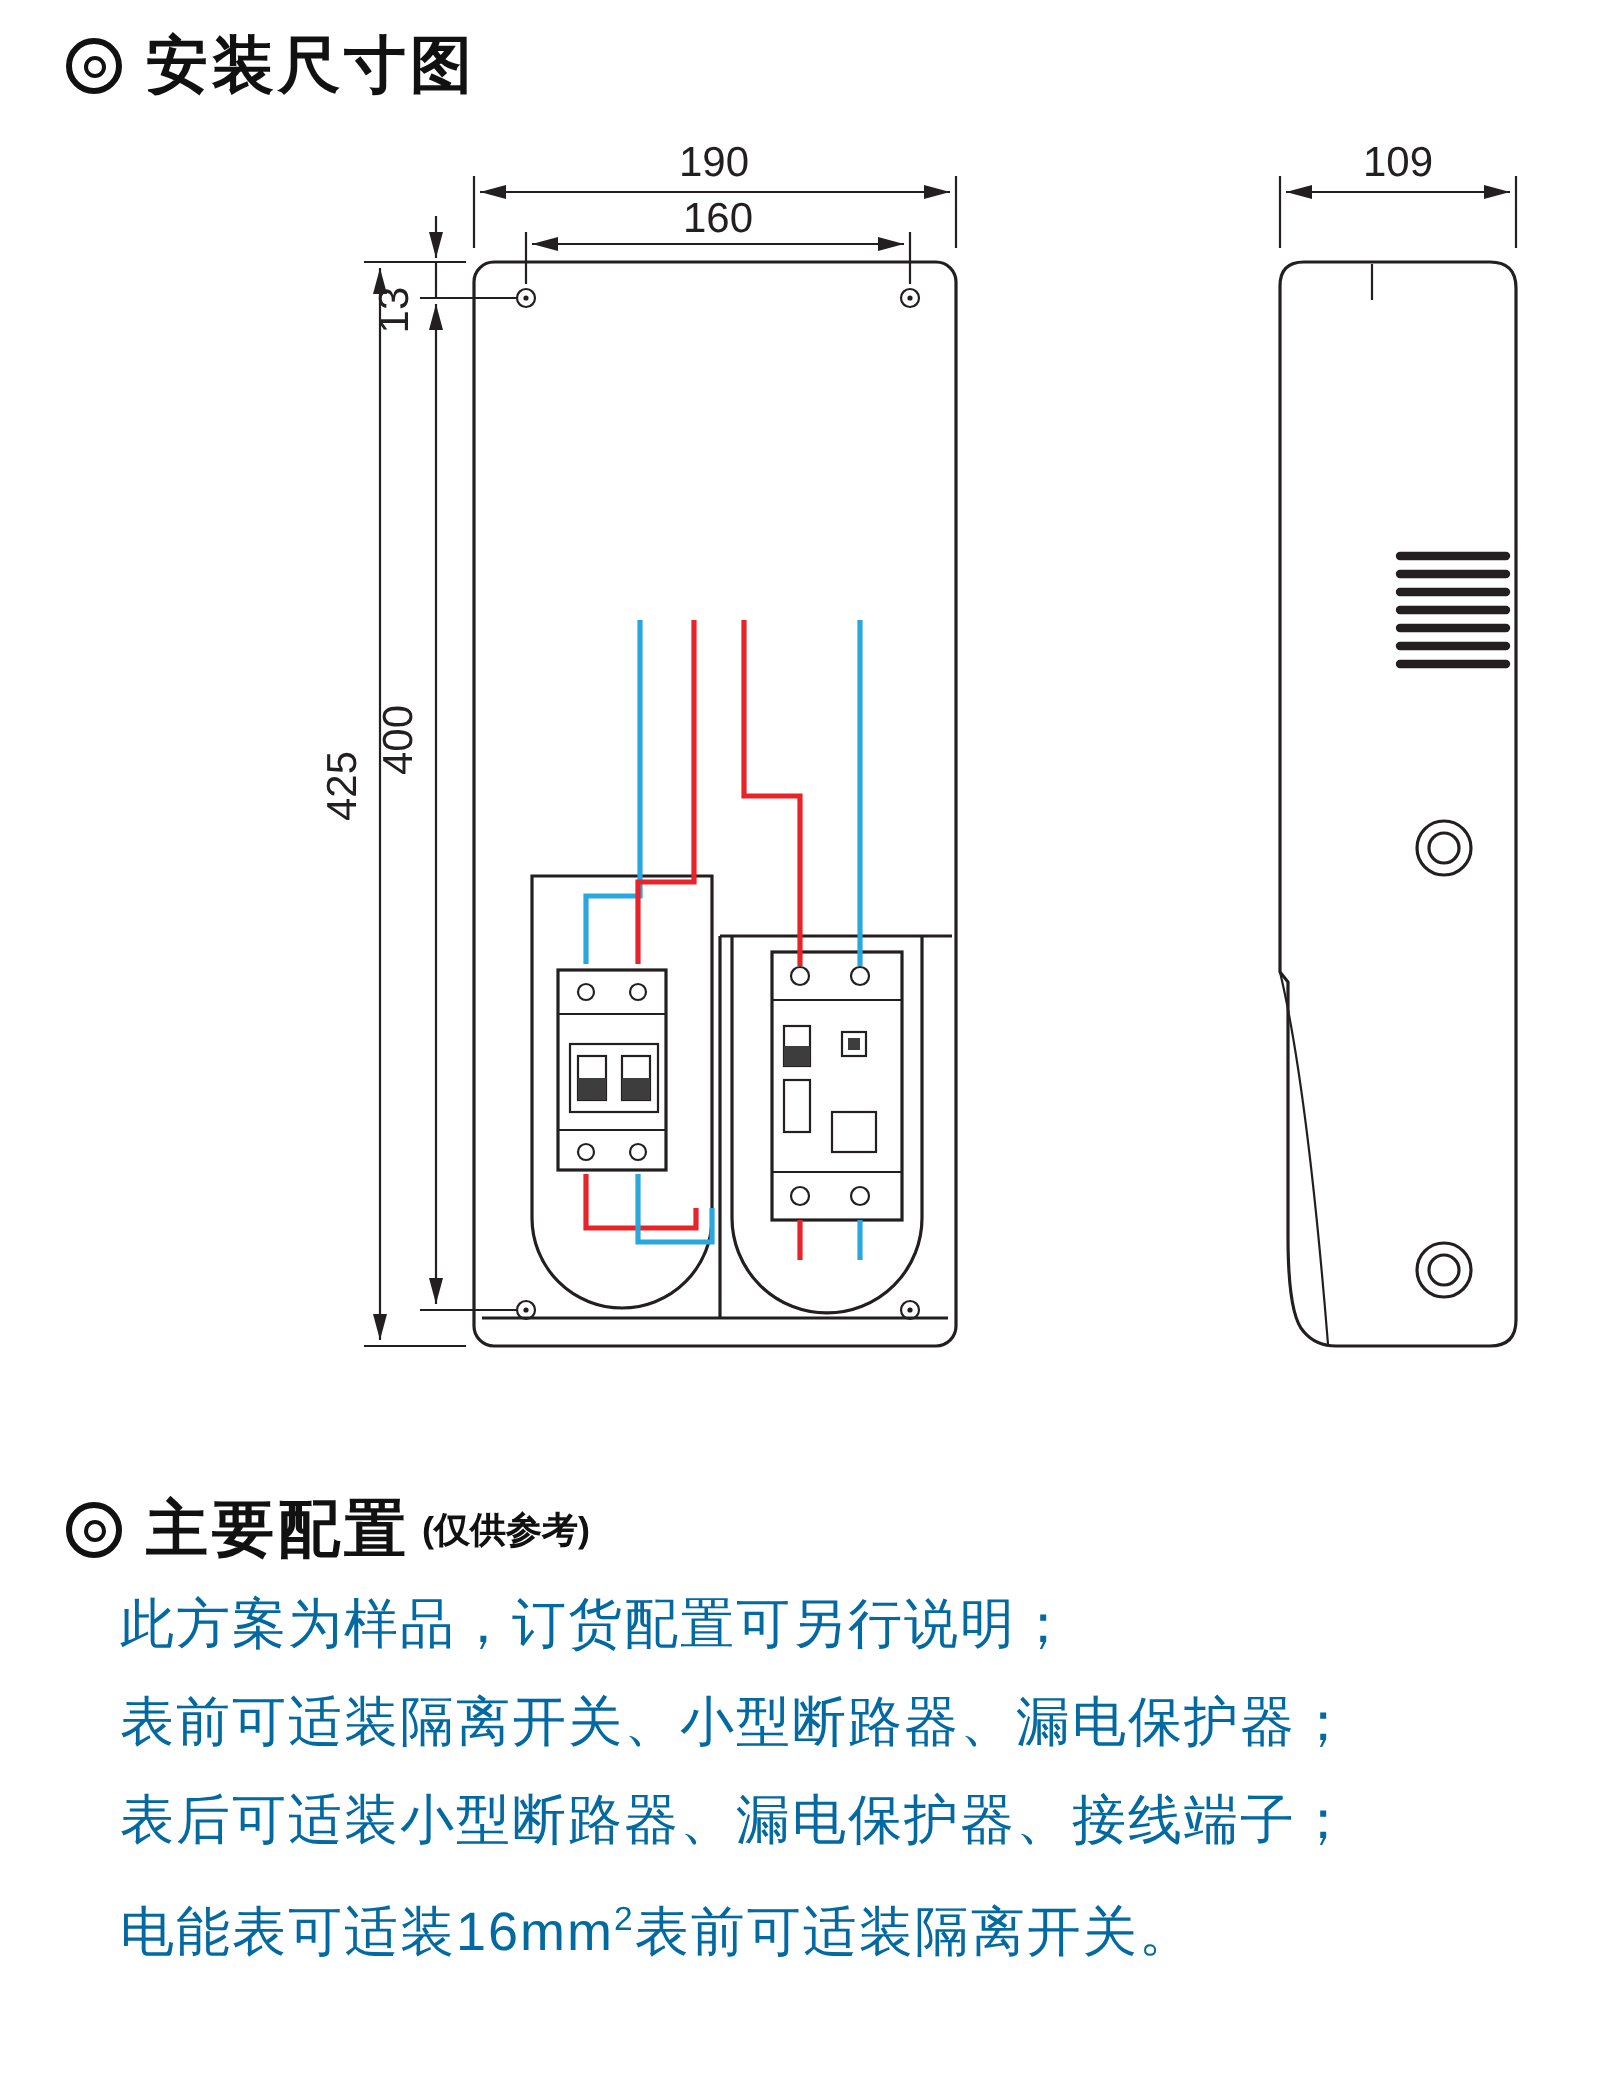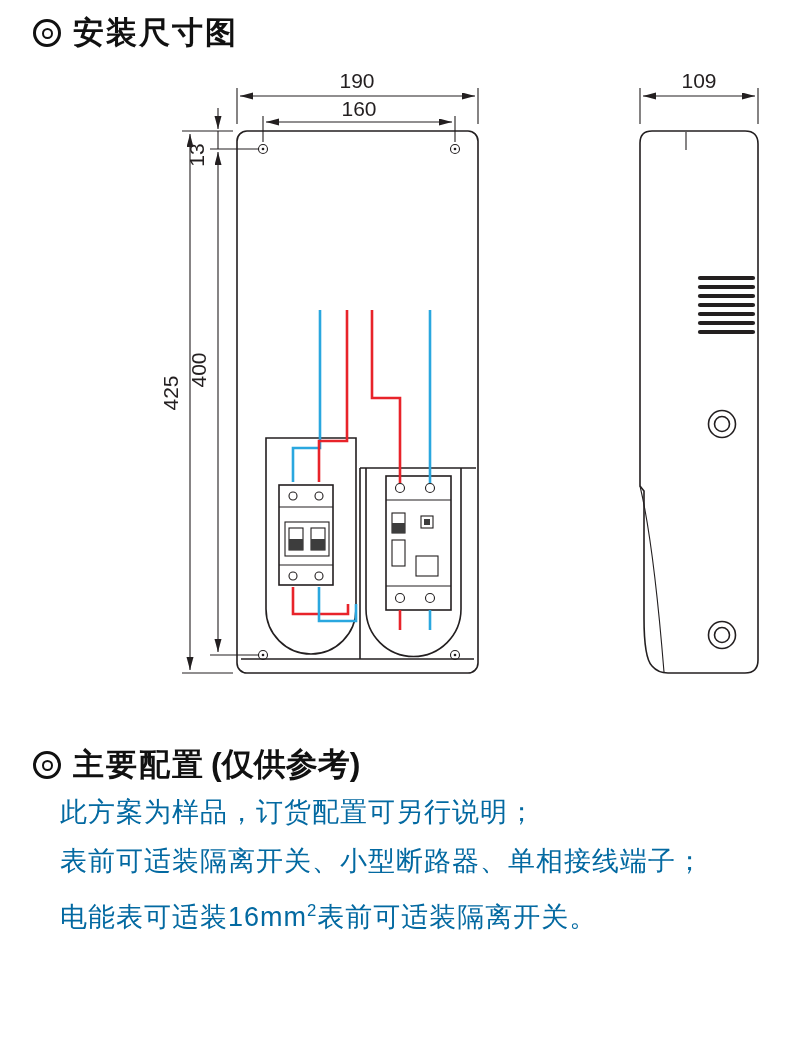--- a/index.html
+++ b/index.html
@@ -13,21 +13,21 @@
     padding:16px 0 0 33px;height:50px;box-sizing:border-box;
   }
   .bullseye{
     width:22px;height:22px;border:3.5px solid #111;border-radius:50%;
     display:flex;align-items:center;justify-content:center;flex:0 0 auto;
   }
   .bullseye .inner{
     width:7px;height:7px;border:2.5px solid #111;border-radius:50%;
   }
   .sec-title .t{font-size:31px;font-weight:bold;letter-spacing:2px;}
-  .sec-title .sub{font-size:32px;font-weight:bold;margin-left:-6px;}
+  .sec-title .sub{font-size:18px;font-weight:bold;margin-left:-6px;}
   #drawing{display:block;margin-top:8px;}
   .ln{stroke:var(--line,#231f20);stroke-width:1.6;fill:none;}
   .thin{stroke:var(--line,#231f20);stroke-width:1.1;fill:none;}
   .dim{stroke:var(--line,#231f20);stroke-width:1.1;fill:none;}
   .dimtxt{font-size:21px;fill:var(--line,#231f20);}
   .wire-red{stroke:var(--wire-red,#e8232a);stroke-width:2.6;fill:none;}
   .wire-blue{stroke:var(--wire-blue,#2aa7df);stroke-width:2.6;fill:none;}
   .darkfill{fill:#3d3d3d;stroke:none;}
   .vent{stroke:var(--line,#231f20);stroke-width:4.2;stroke-linecap:round;}
   .notes{padding:6px 14px 0 60px;}
@@ -181,15 +181,16 @@
 <div class="sec-title sec2">
   <span class="bullseye">
       <span class="inner"></span>
     </span>
   <span class="t">主要配置</span>
   <span class="sub">(仅供参考)</span>
 </div>
 
 <div class="notes">
   <p>此方案为样品，订货配置可另行说明；</p>
-  <p>表前可适装隔离开关、小型断路器、单相接线端子；</p>
+  <p>表前可适装隔离开关、小型断路器、漏电保护器；</p>
+  <p>表后可适装小型断路器、漏电保护器、接线端子；</p>
   <p><span>电能表可适装16mm</span><sup>2</sup><span>表前可适装隔离开关。</span></p>
 </div>
 
 </body></html>

